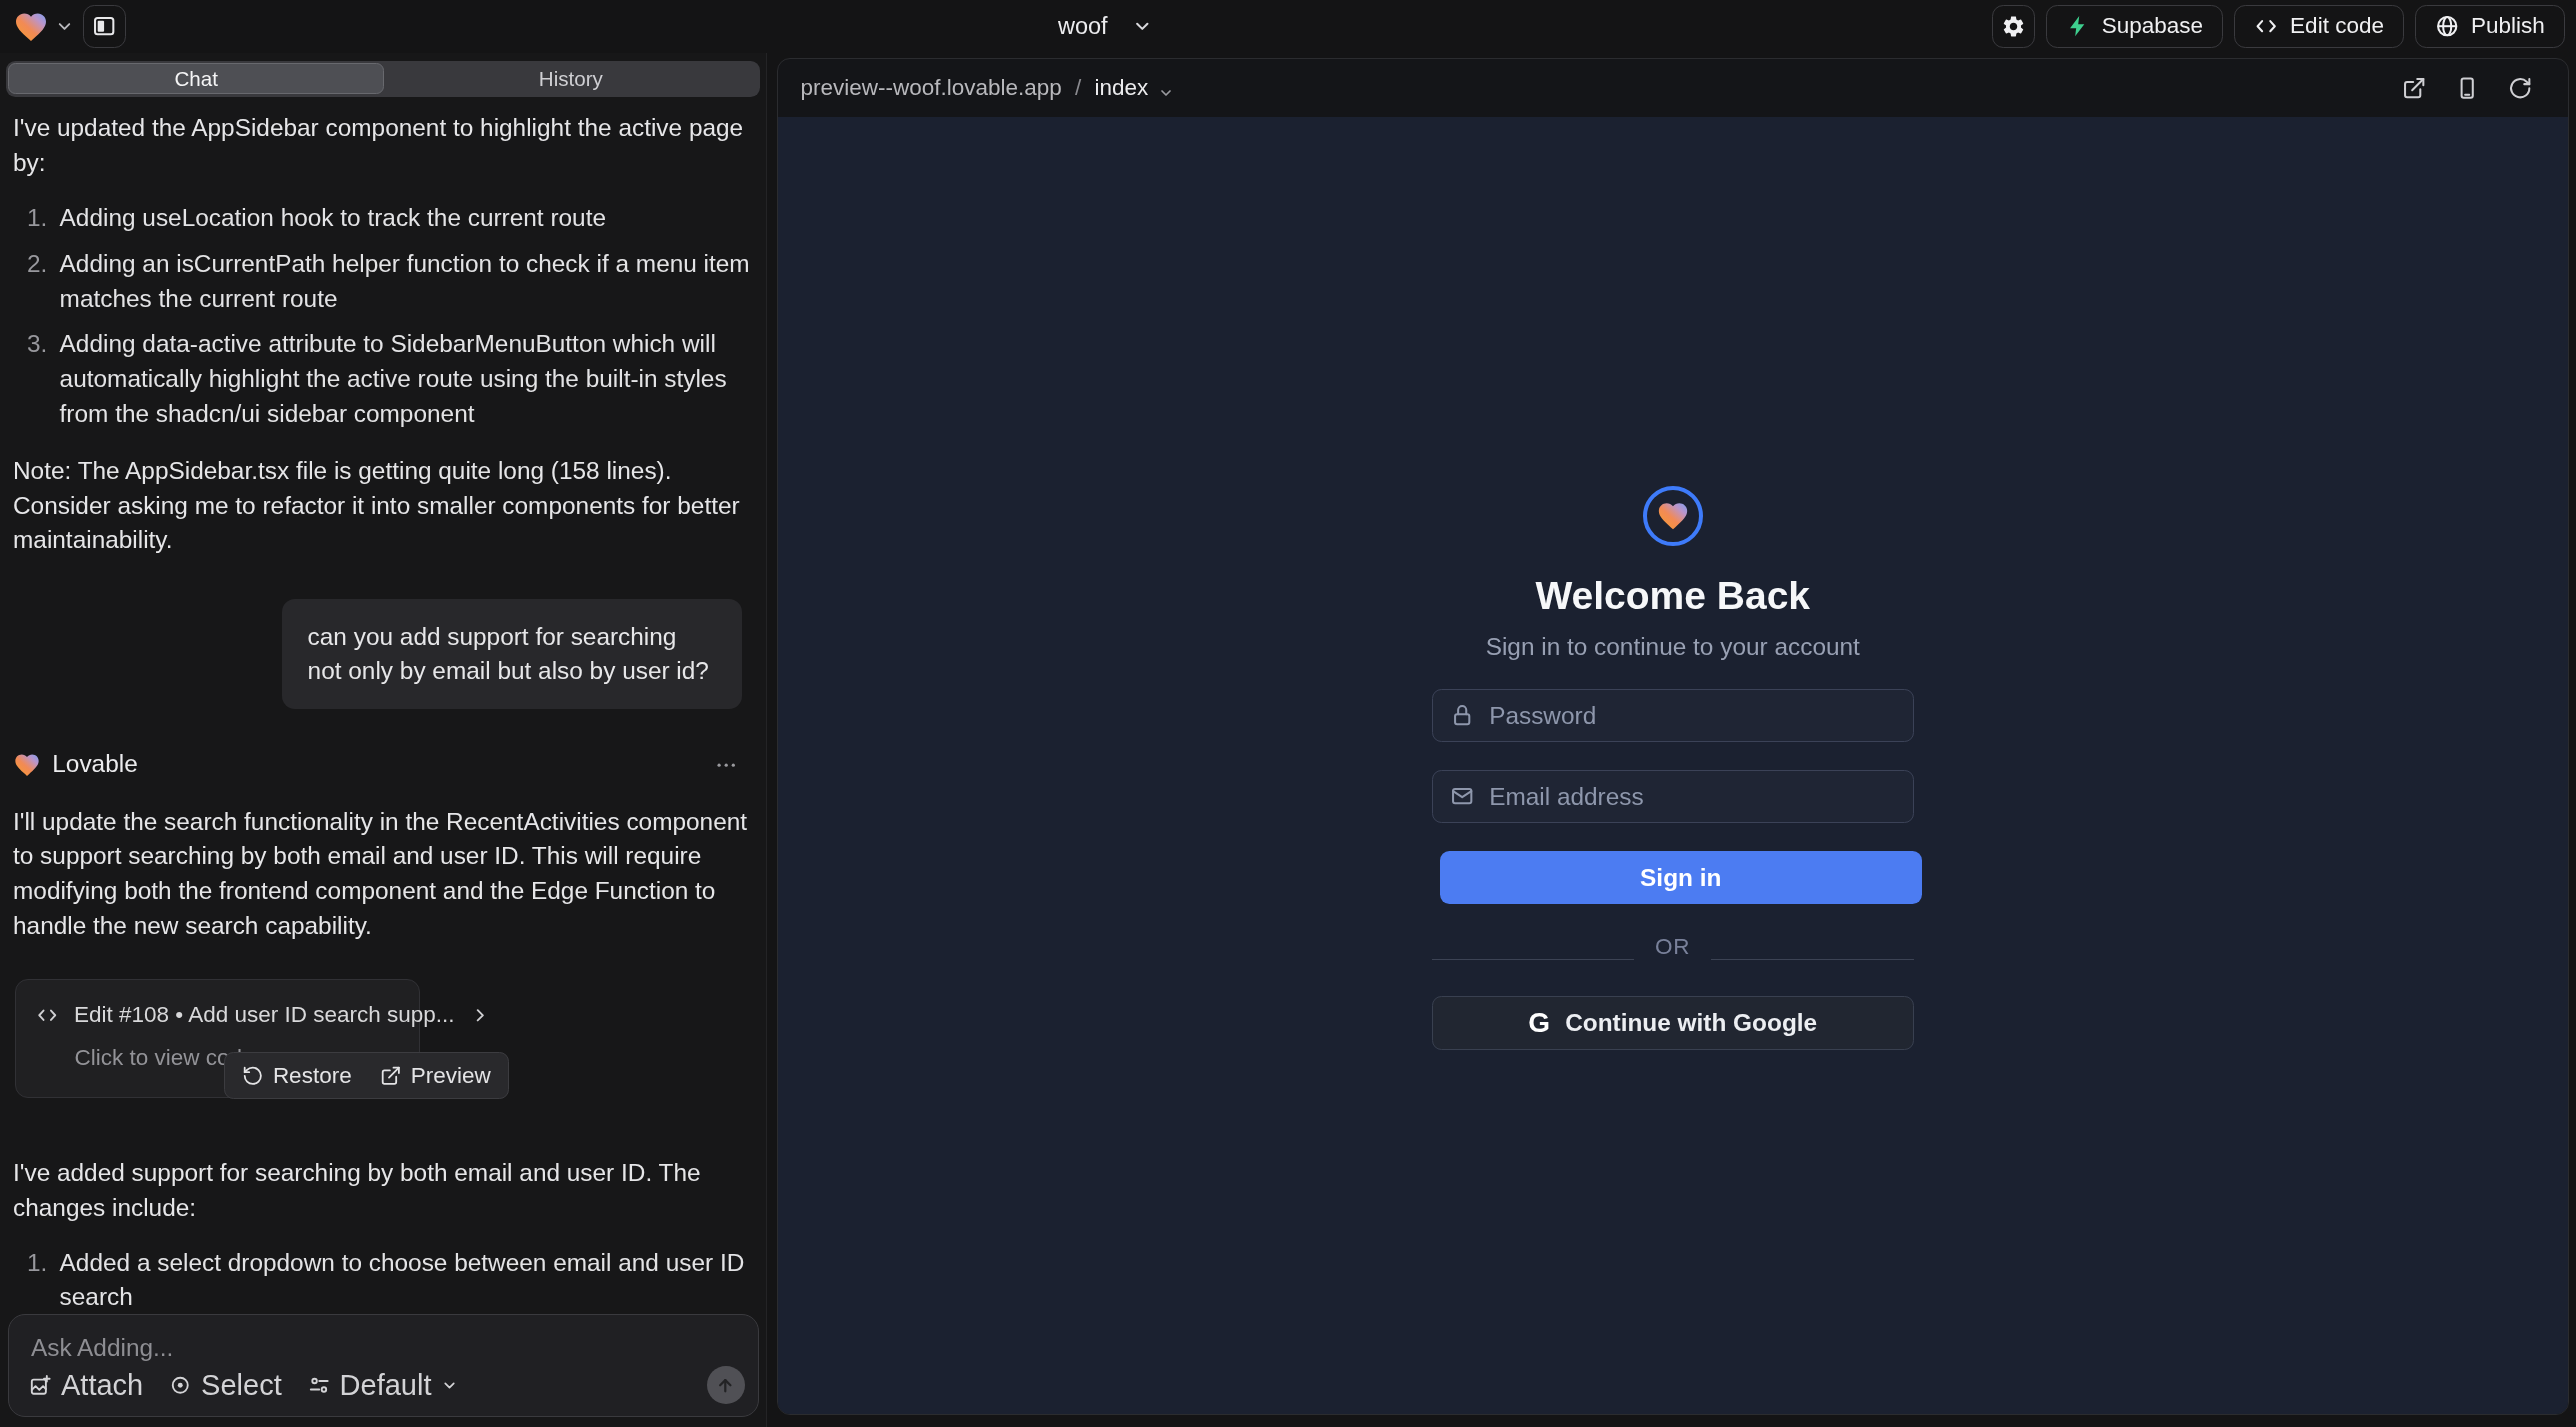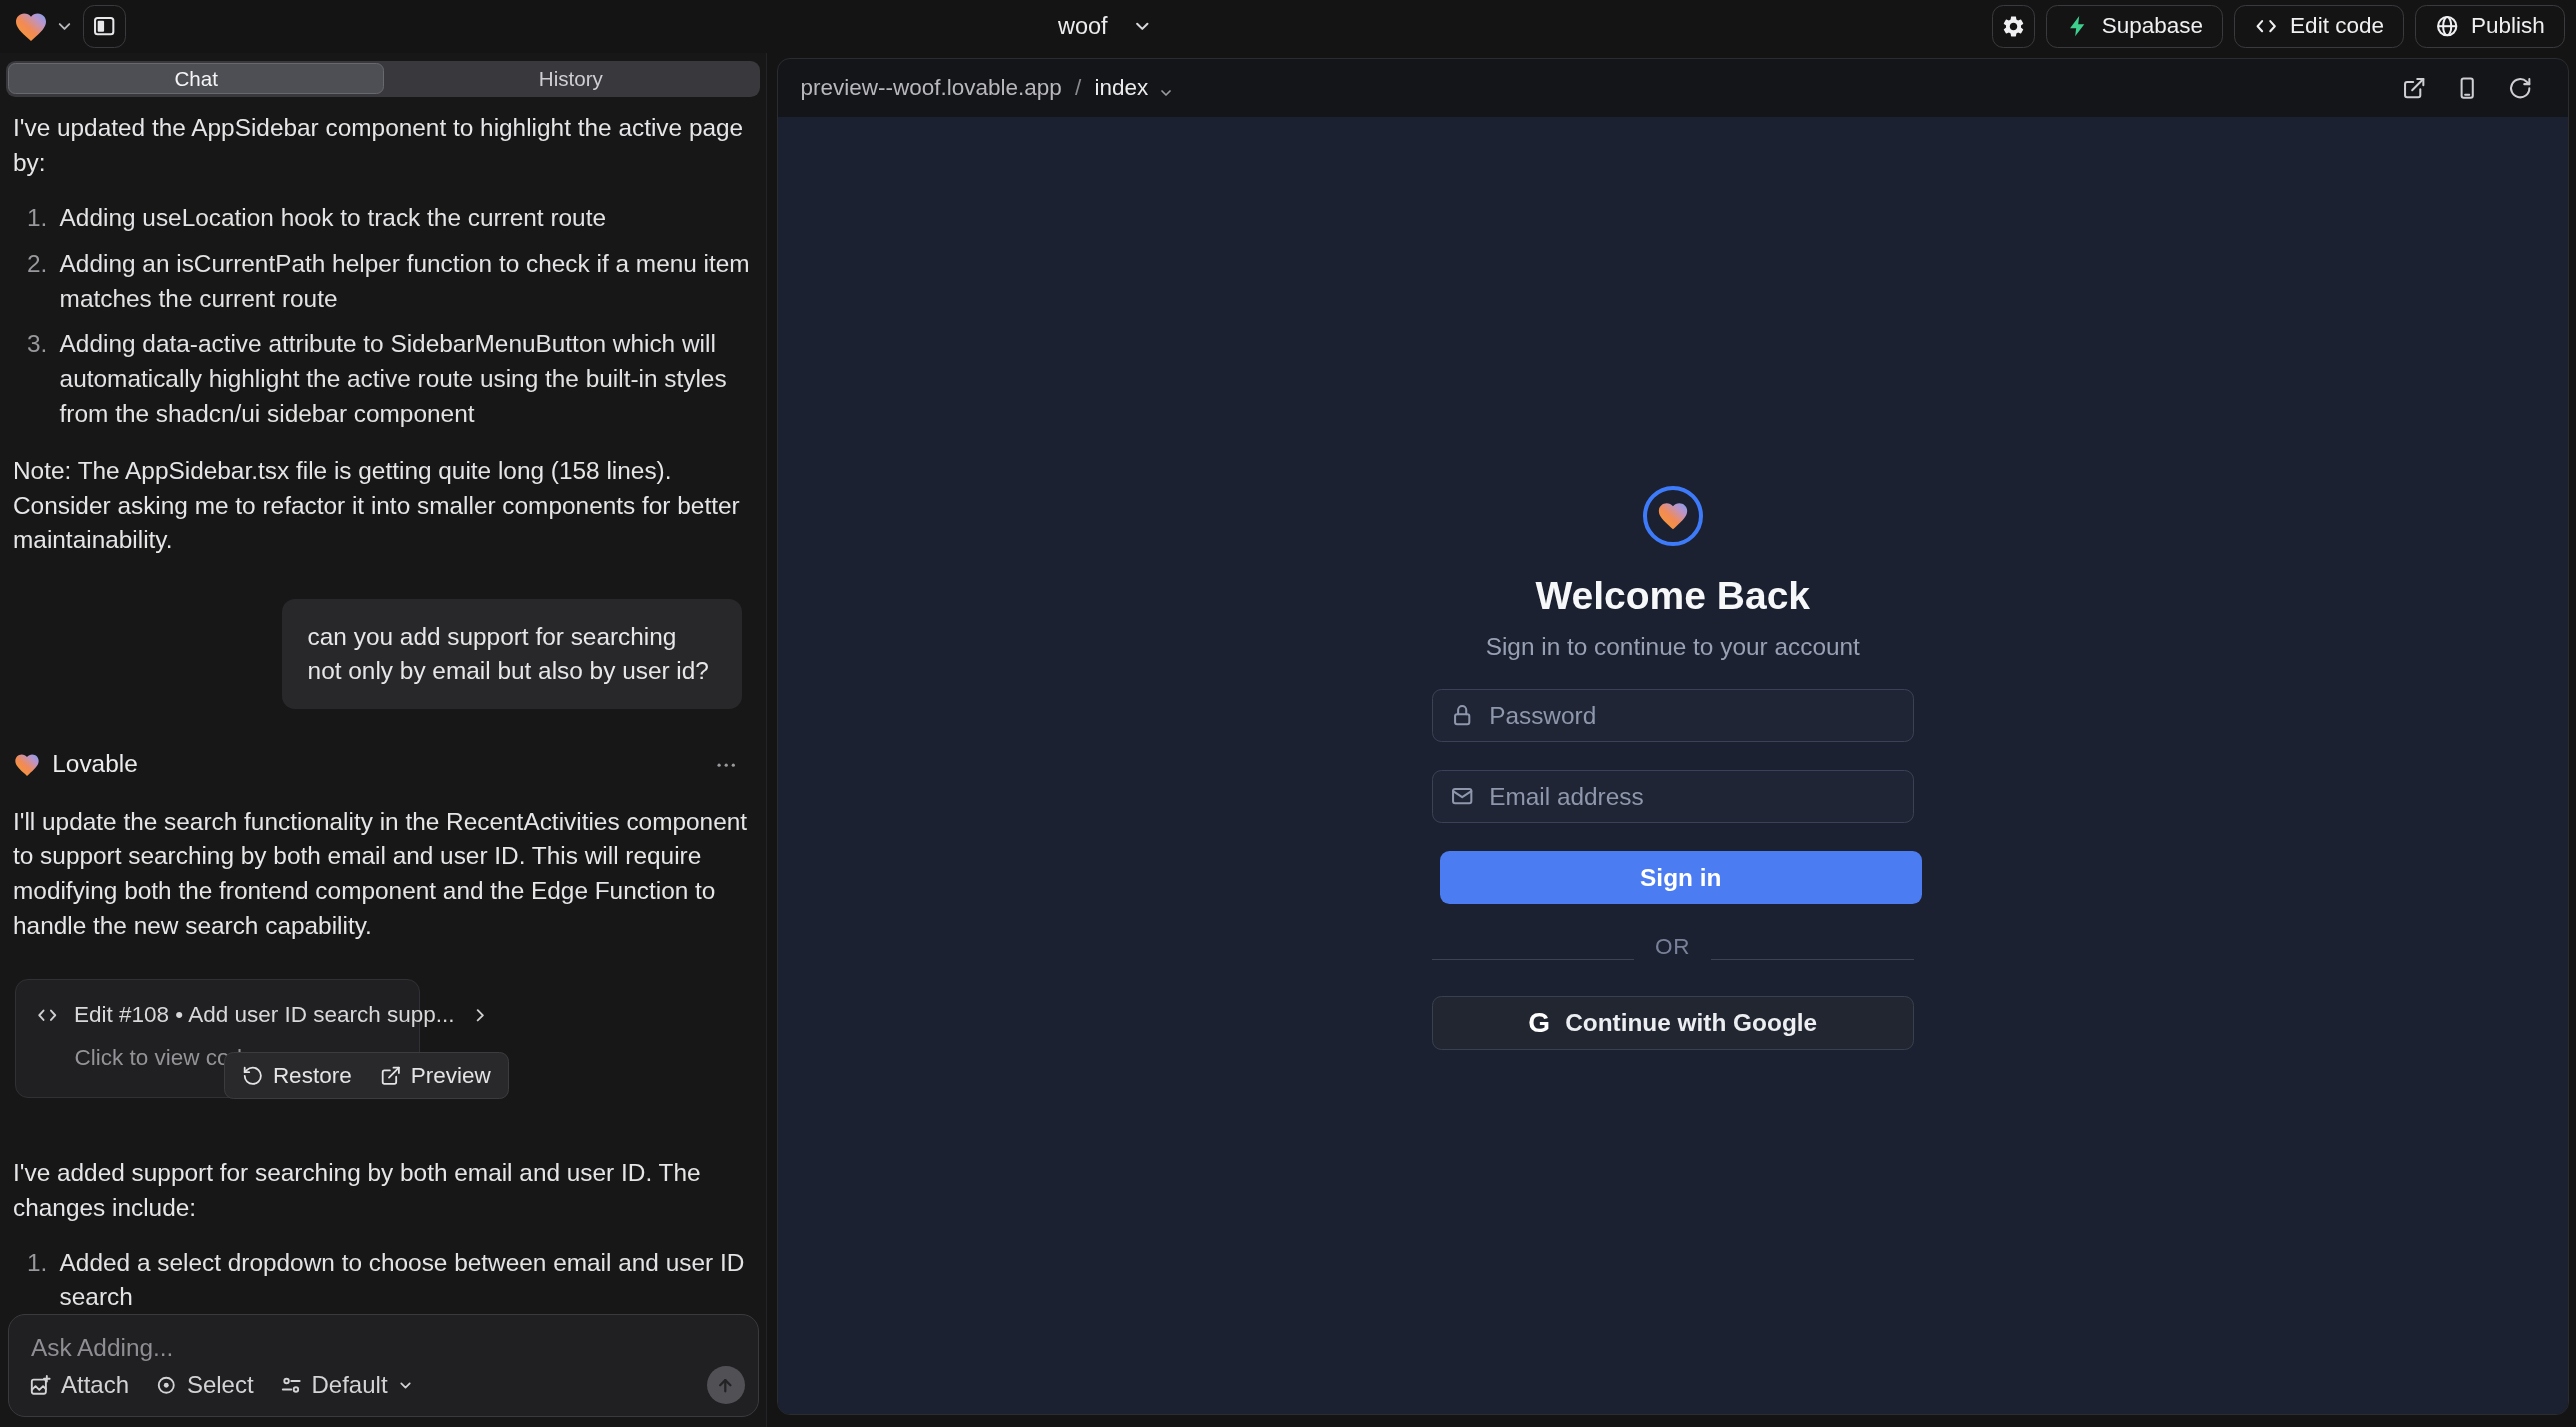--- a/index.html
+++ b/index.html
@@ -68,21 +68,21 @@
   .edit-toolbar button { display:flex; align-items:center; gap:9.4px; font-size:22.5px; color:#e4e4e6; }
 
   .m2-added { margin-bottom:20.6px; }
 
   .composer {
     position:absolute; left:7.5px; right:7.5px; bottom:11.3px; height:103px;
     background:#202023; border:0.9px solid #3a3a3e; border-radius:17px;
   }
   .composer-placeholder { position:absolute; top:19px; left:22.5px; font-size:24.4px; color:#8e8e93; }
   .composer-row { position:absolute; left:20.6px; right:13px; bottom:11.3px; display:flex; align-items:center; gap:26px; font-size:22.5px; color:#d3d3d6; }
-  .composer-row .tool { display:flex; align-items:center; gap:9.4px; font-size:24px; color:#d3d3d6; }
+  .composer-row .tool { display:flex; align-items:center; gap:9.4px; font-size:29px; color:#d3d3d6; }
   .send-btn { margin-left:auto; width:38px; height:38px; border-radius:50%; background:#505055; display:flex; align-items:center; justify-content:center; color:#1d1d1f; }
 
   
   .preview-panel {
     position:absolute; left:777px; top:58px; right:7.5px; bottom:13px;
     border:0.9px solid #2b2c2f; border-radius:13px; overflow:hidden; background:#141518;
   }
   .preview-header { height:58px; display:flex; align-items:center; padding:0 28px 0 22.5px; }
   .preview-url { display:flex; align-items:flex-end; gap:9.4px; font-size:22.5px; }
   .preview-url .host { color:#b8b8bc; }

